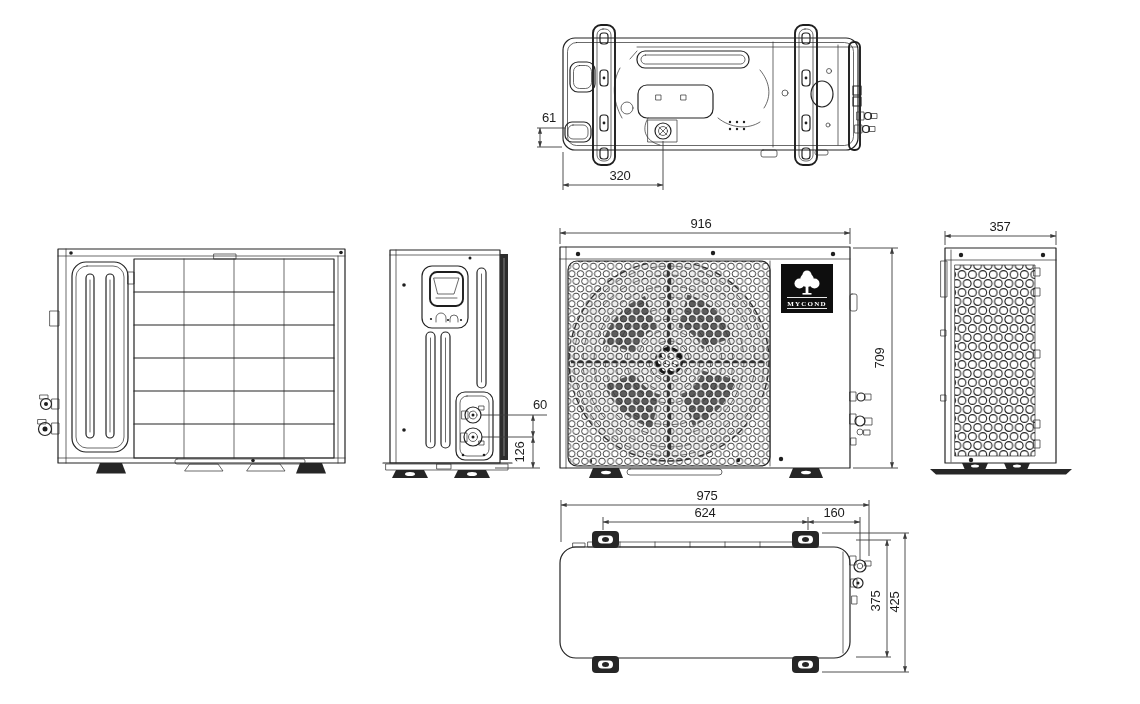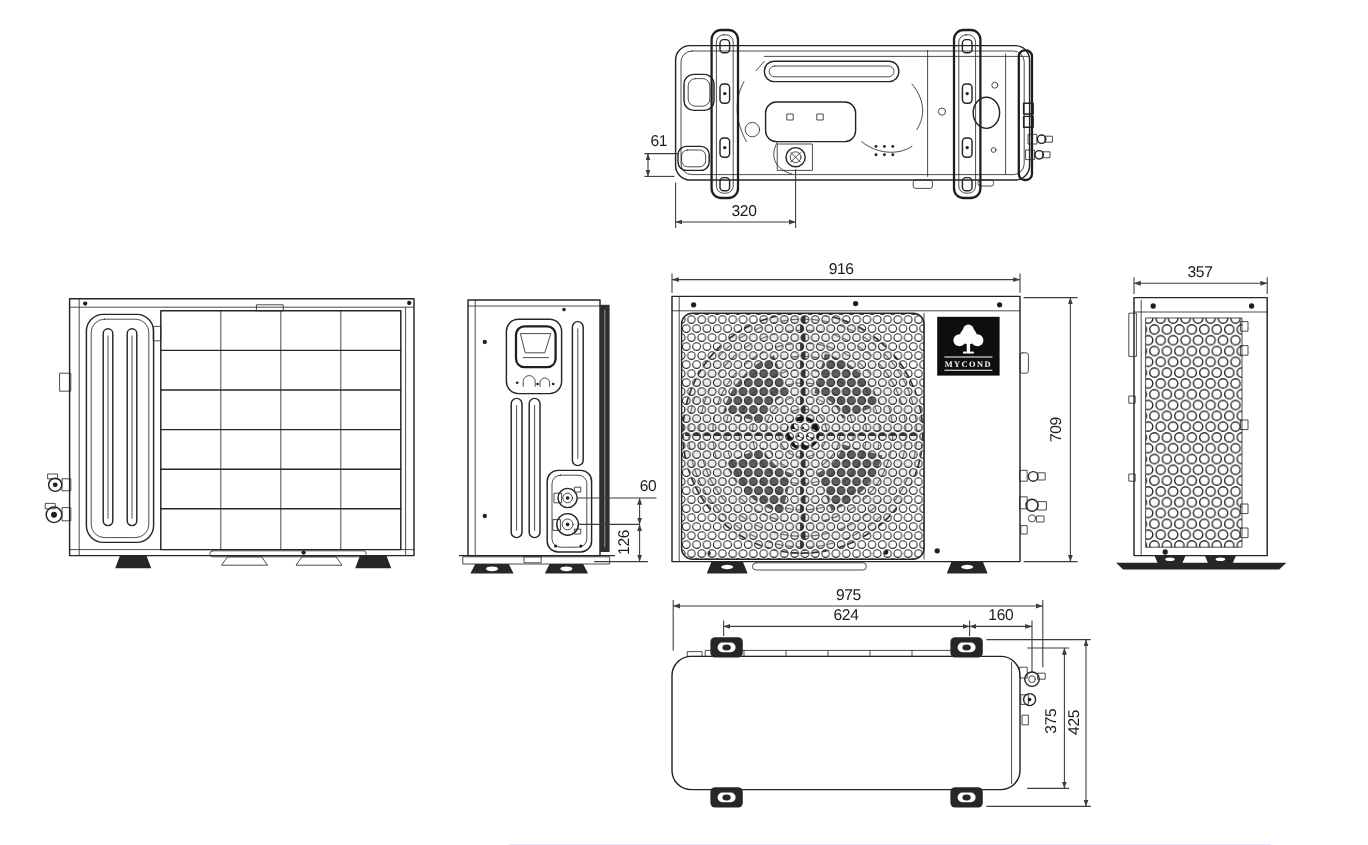--- a/index.html
+++ b/index.html
@@ -1,16 +1,16 @@
 <!DOCTYPE html>
 <html><head>
 <meta charset="utf-8">
 <style>
   html,body{margin:0;padding:0;background:#fff;}
-  .stage{position:relative;width:1140px;height:704px;background:#c4b5fd;overflow:hidden;
+  .stage{position:relative;width:1140px;height:704px;background:#0369a1;overflow:hidden;
          font-family:"Liberation Sans",sans-serif;}
   svg{position:absolute;left:0;top:0;}
   
   .s{stroke:#242424;stroke-width:1.2;fill:none;stroke-linejoin:round;stroke-linecap:round;}
   .t{stroke:#2b2b2b;stroke-width:0.7;fill:none;stroke-linejoin:round;stroke-linecap:round;}
   .b{stroke:#1e1e1e;stroke-width:1.9;fill:none;stroke-linejoin:round;}
   .f{fill:#262626;stroke:none;}
   .d{stroke:#3c3c3c;stroke-width:0.9;fill:none;}
   .dot{fill:#1e1e1e;stroke:none;}
   text.dim{font-family:"Liberation Sans",sans-serif;font-size:13px;fill:#1c1c1c;

